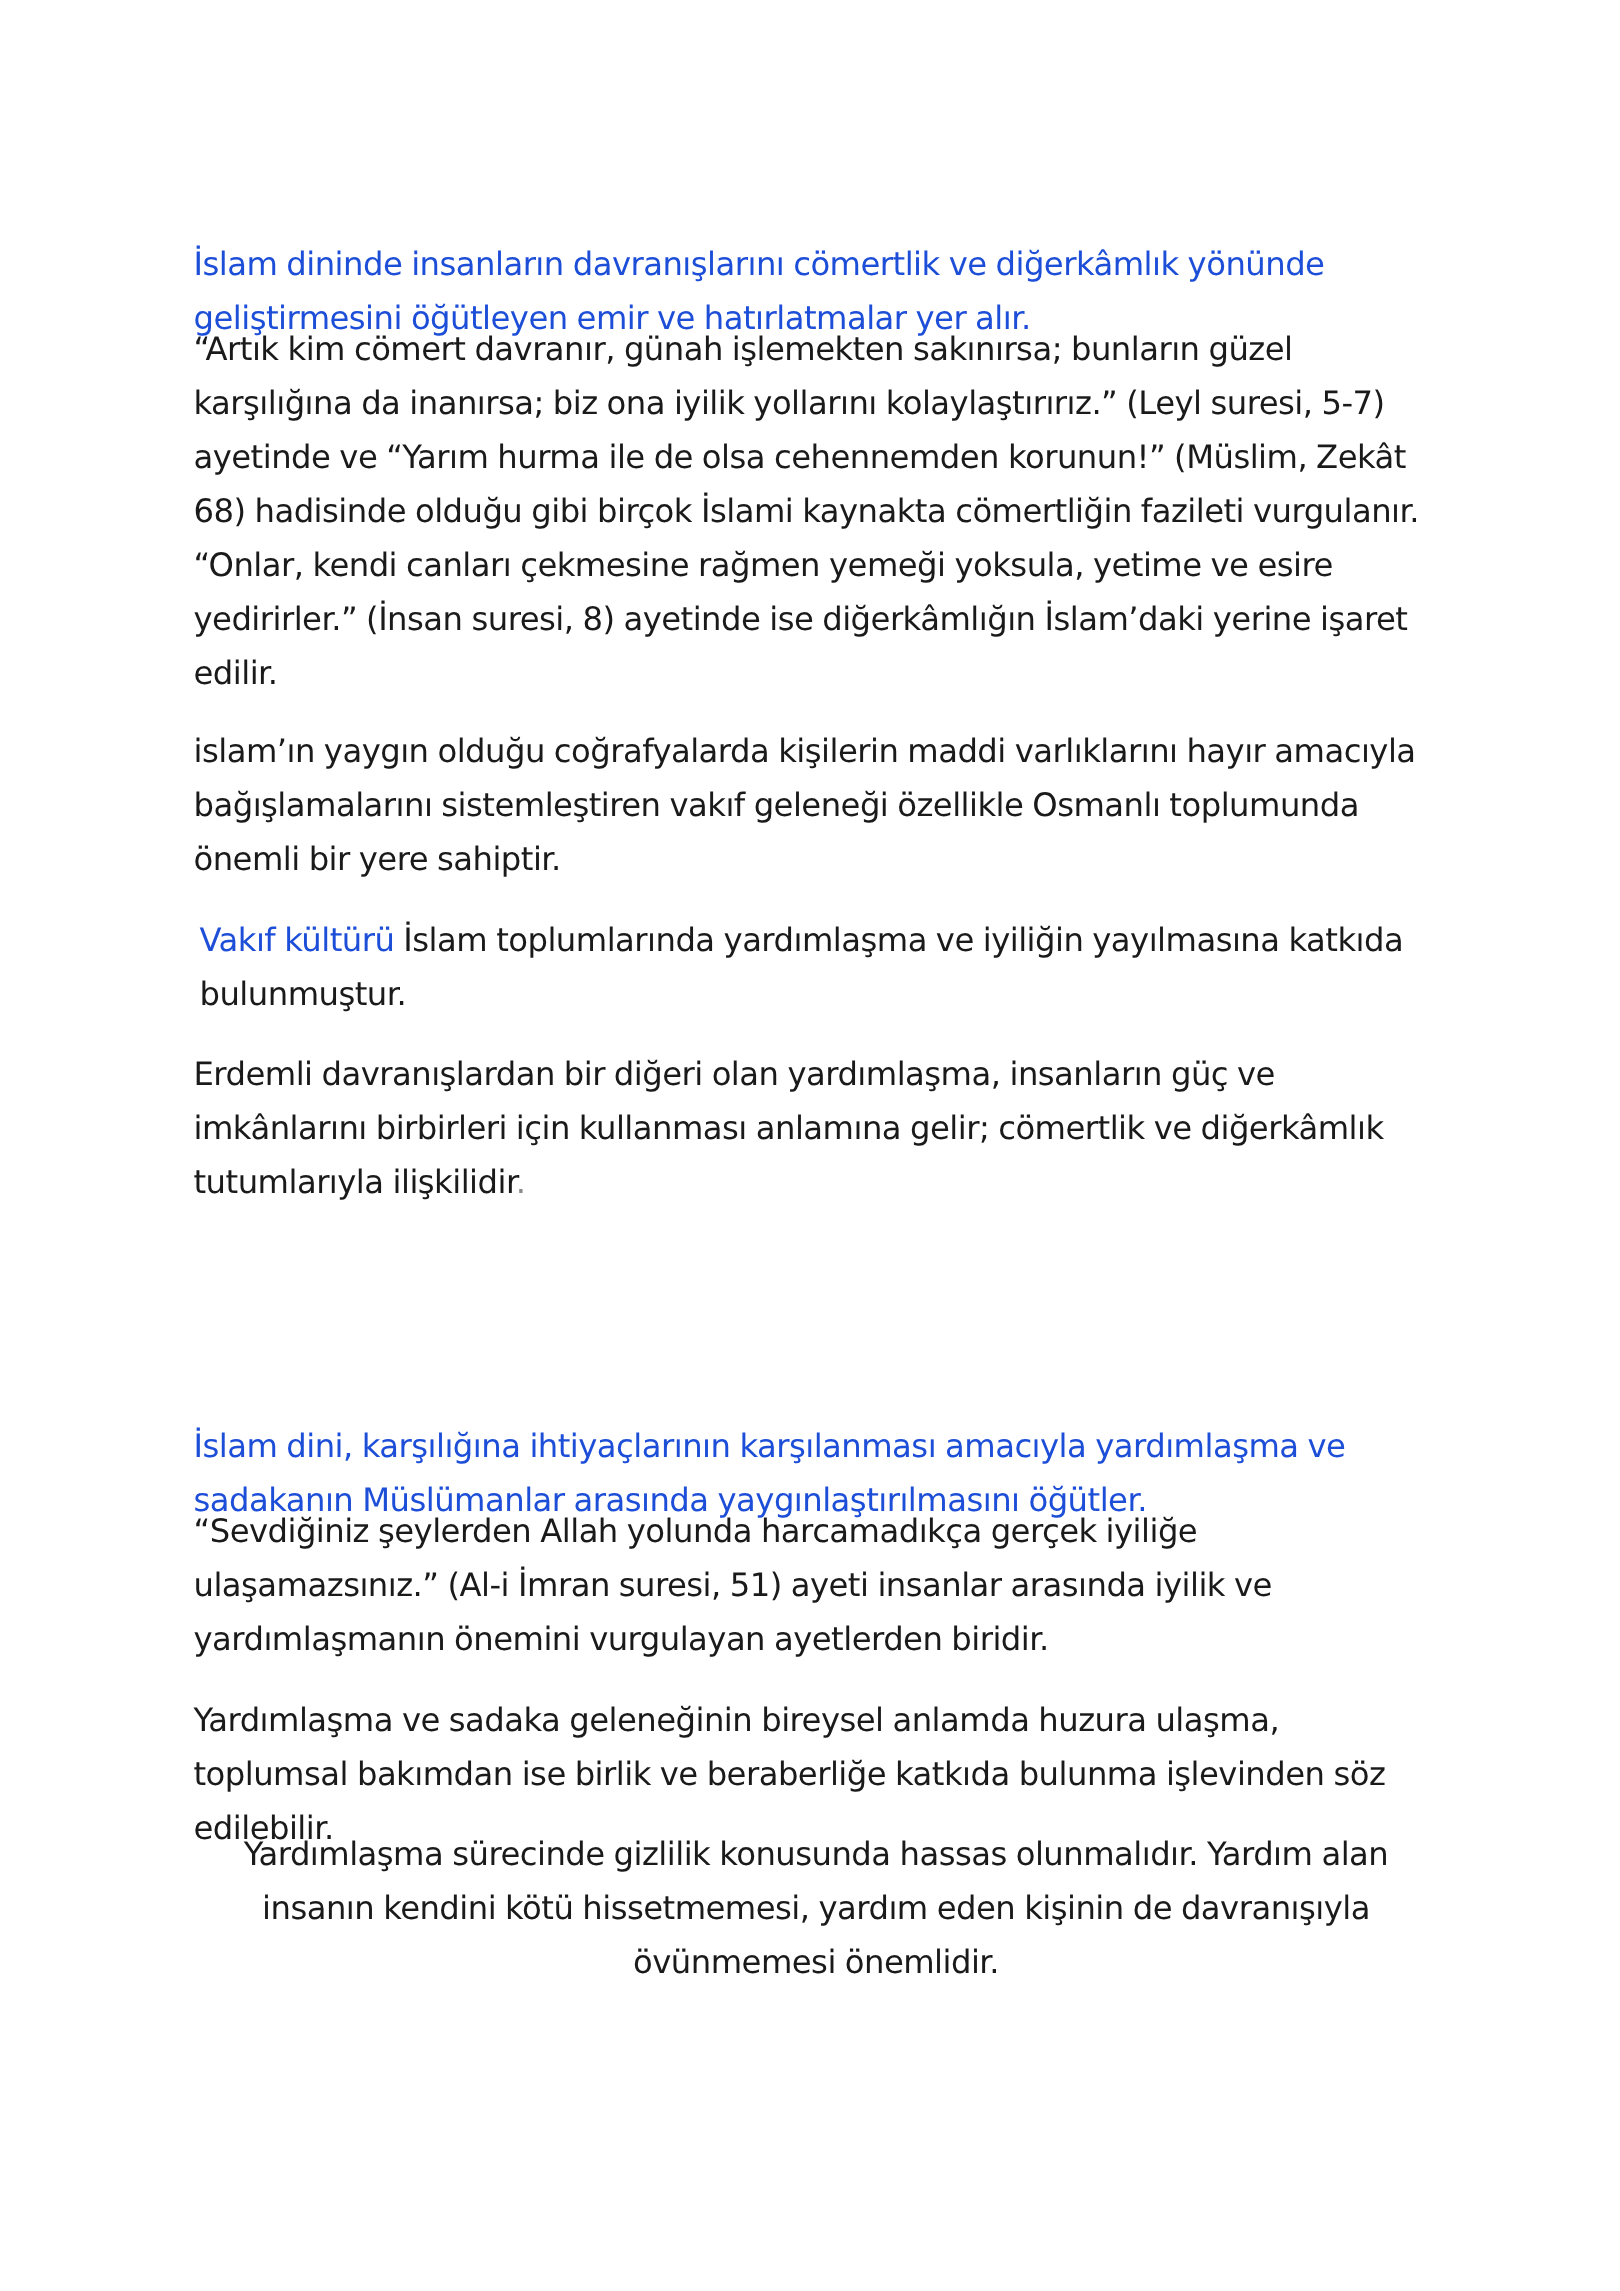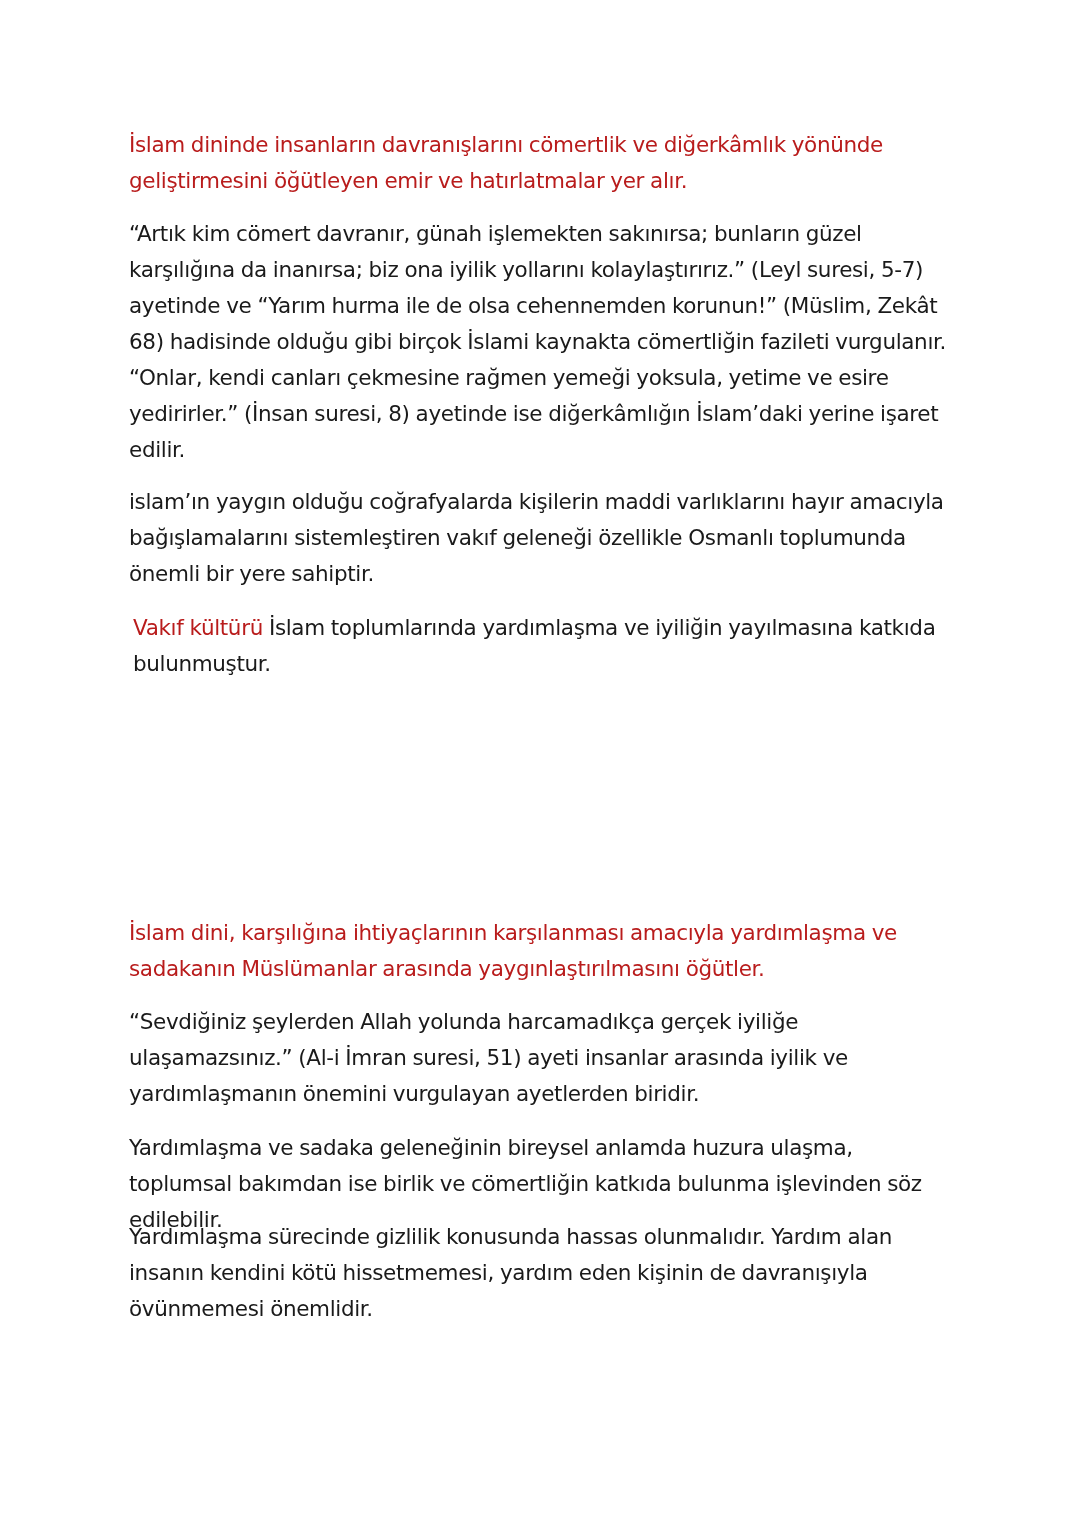--- a/index.html
+++ b/index.html
@@ -25,21 +25,21 @@
       position: absolute;
       left: 129px;
       width: 830px;
       font-size: 21.5px;
       line-height: 36px;
       color: #1a1a1a;
       margin: 0;
       letter-spacing: -0.35px;
       word-spacing: -0.5px;
     }
-    .red { color: #b91c1c; }
+    .red { color: #1d4ed8; margin-top: 32px; }
     .gray { color: #8a8a8a; }
     .page-number {
       position: absolute;
       left: 0;
       width: 1035px;
       top: 1414px;
       text-align: center;
       font-size: 17px;
       color: #1a1a1a;
     }
@@ -50,22 +50,23 @@
 <div class="page">
 
   <p class="para red" style="top:127px;">İslam dininde insanların davranışlarını cömertlik ve diğerkâmlık yönünde geliştirmesini öğütleyen emir ve hatırlatmalar yer alır.</p>
 
   <p class="para" style="top:216px;">“Artık kim cömert davranır, günah işlemekten sakınırsa; bunların güzel karşılığına da inanırsa; biz ona iyilik yollarını kolaylaştırırız.” (Leyl suresi, 5-7) ayetinde ve “Yarım hurma ile de olsa cehennemden korunun!” (Müslim, Zekât 68) hadisinde olduğu gibi birçok İslami kaynakta cömertliğin fazileti vurgulanır. “Onlar, kendi canları çekmesine rağmen yemeği yoksula, yetime ve esire yedirirler.” (İnsan suresi, 8) ayetinde ise diğerkâmlığın İslam’daki yerine işaret edilir.</p>
 
   <p class="para" style="top:484px;">islam’ın yaygın olduğu coğrafyalarda kişilerin maddi varlıklarını hayır amacıyla bağışlamalarını sistemleştiren vakıf geleneği özellikle Osmanlı toplumunda önemli bir yere sahiptir.</p>
 
   <p class="para" style="top:610px; left:133px;"><span class="red">Vakıf kültürü</span><span> İslam toplumlarında yardımlaşma ve iyiliğin yayılmasına katkıda bulunmuştur.</span></p>
 
+  <p class="para" style="top:699px;"><span>Erdemli davranışlardan bir diğeri olan yardımlaşma, insanların güç ve imkânlarını birbirleri için kullanması anlamına gelir; cömertlik ve diğerkâmlık tutumlarıyla ilişkilidir</span><span class="gray">.</span></p>
 
   <p class="para red" style="top:915px;">İslam dini, karşılığına ihtiyaçlarının karşılanması amacıyla yardımlaşma ve sadakanın Müslümanlar arasında yaygınlaştırılmasını öğütler.</p>
 
   <p class="para" style="top:1004px;">“Sevdiğiniz şeylerden Allah yolunda harcamadıkça gerçek iyiliğe ulaşamazsınız.” (Al-i İmran suresi, 51) ayeti insanlar arasında iyilik ve yardımlaşmanın önemini vurgulayan ayetlerden biridir.</p>
 
-  <p class="para" style="top:1130px;">Yardımlaşma ve sadaka geleneğinin bireysel anlamda huzura ulaşma, toplumsal bakımdan ise birlik ve cömertliğin katkıda bulunma işlevinden söz edilebilir.</p>
+  <p class="para" style="top:1130px;">Yardımlaşma ve sadaka geleneğinin bireysel anlamda huzura ulaşma, toplumsal bakımdan ise birlik ve beraberliğe katkıda bulunma işlevinden söz edilebilir.</p>
 
-  <p class="para" style="top:1219px;">Yardımlaşma sürecinde gizlilik konusunda hassas olunmalıdır. Yardım alan insanın kendini kötü hissetmemesi, yardım eden kişinin de davranışıyla övünmemesi önemlidir.</p>
+  <p class="para" style="top:1219px;text-align:center;">Yardımlaşma sürecinde gizlilik konusunda hassas olunmalıdır. Yardım alan insanın kendini kötü hissetmemesi, yardım eden kişinin de davranışıyla övünmemesi önemlidir.</p>
 
 </div>
 
 </body></html>

